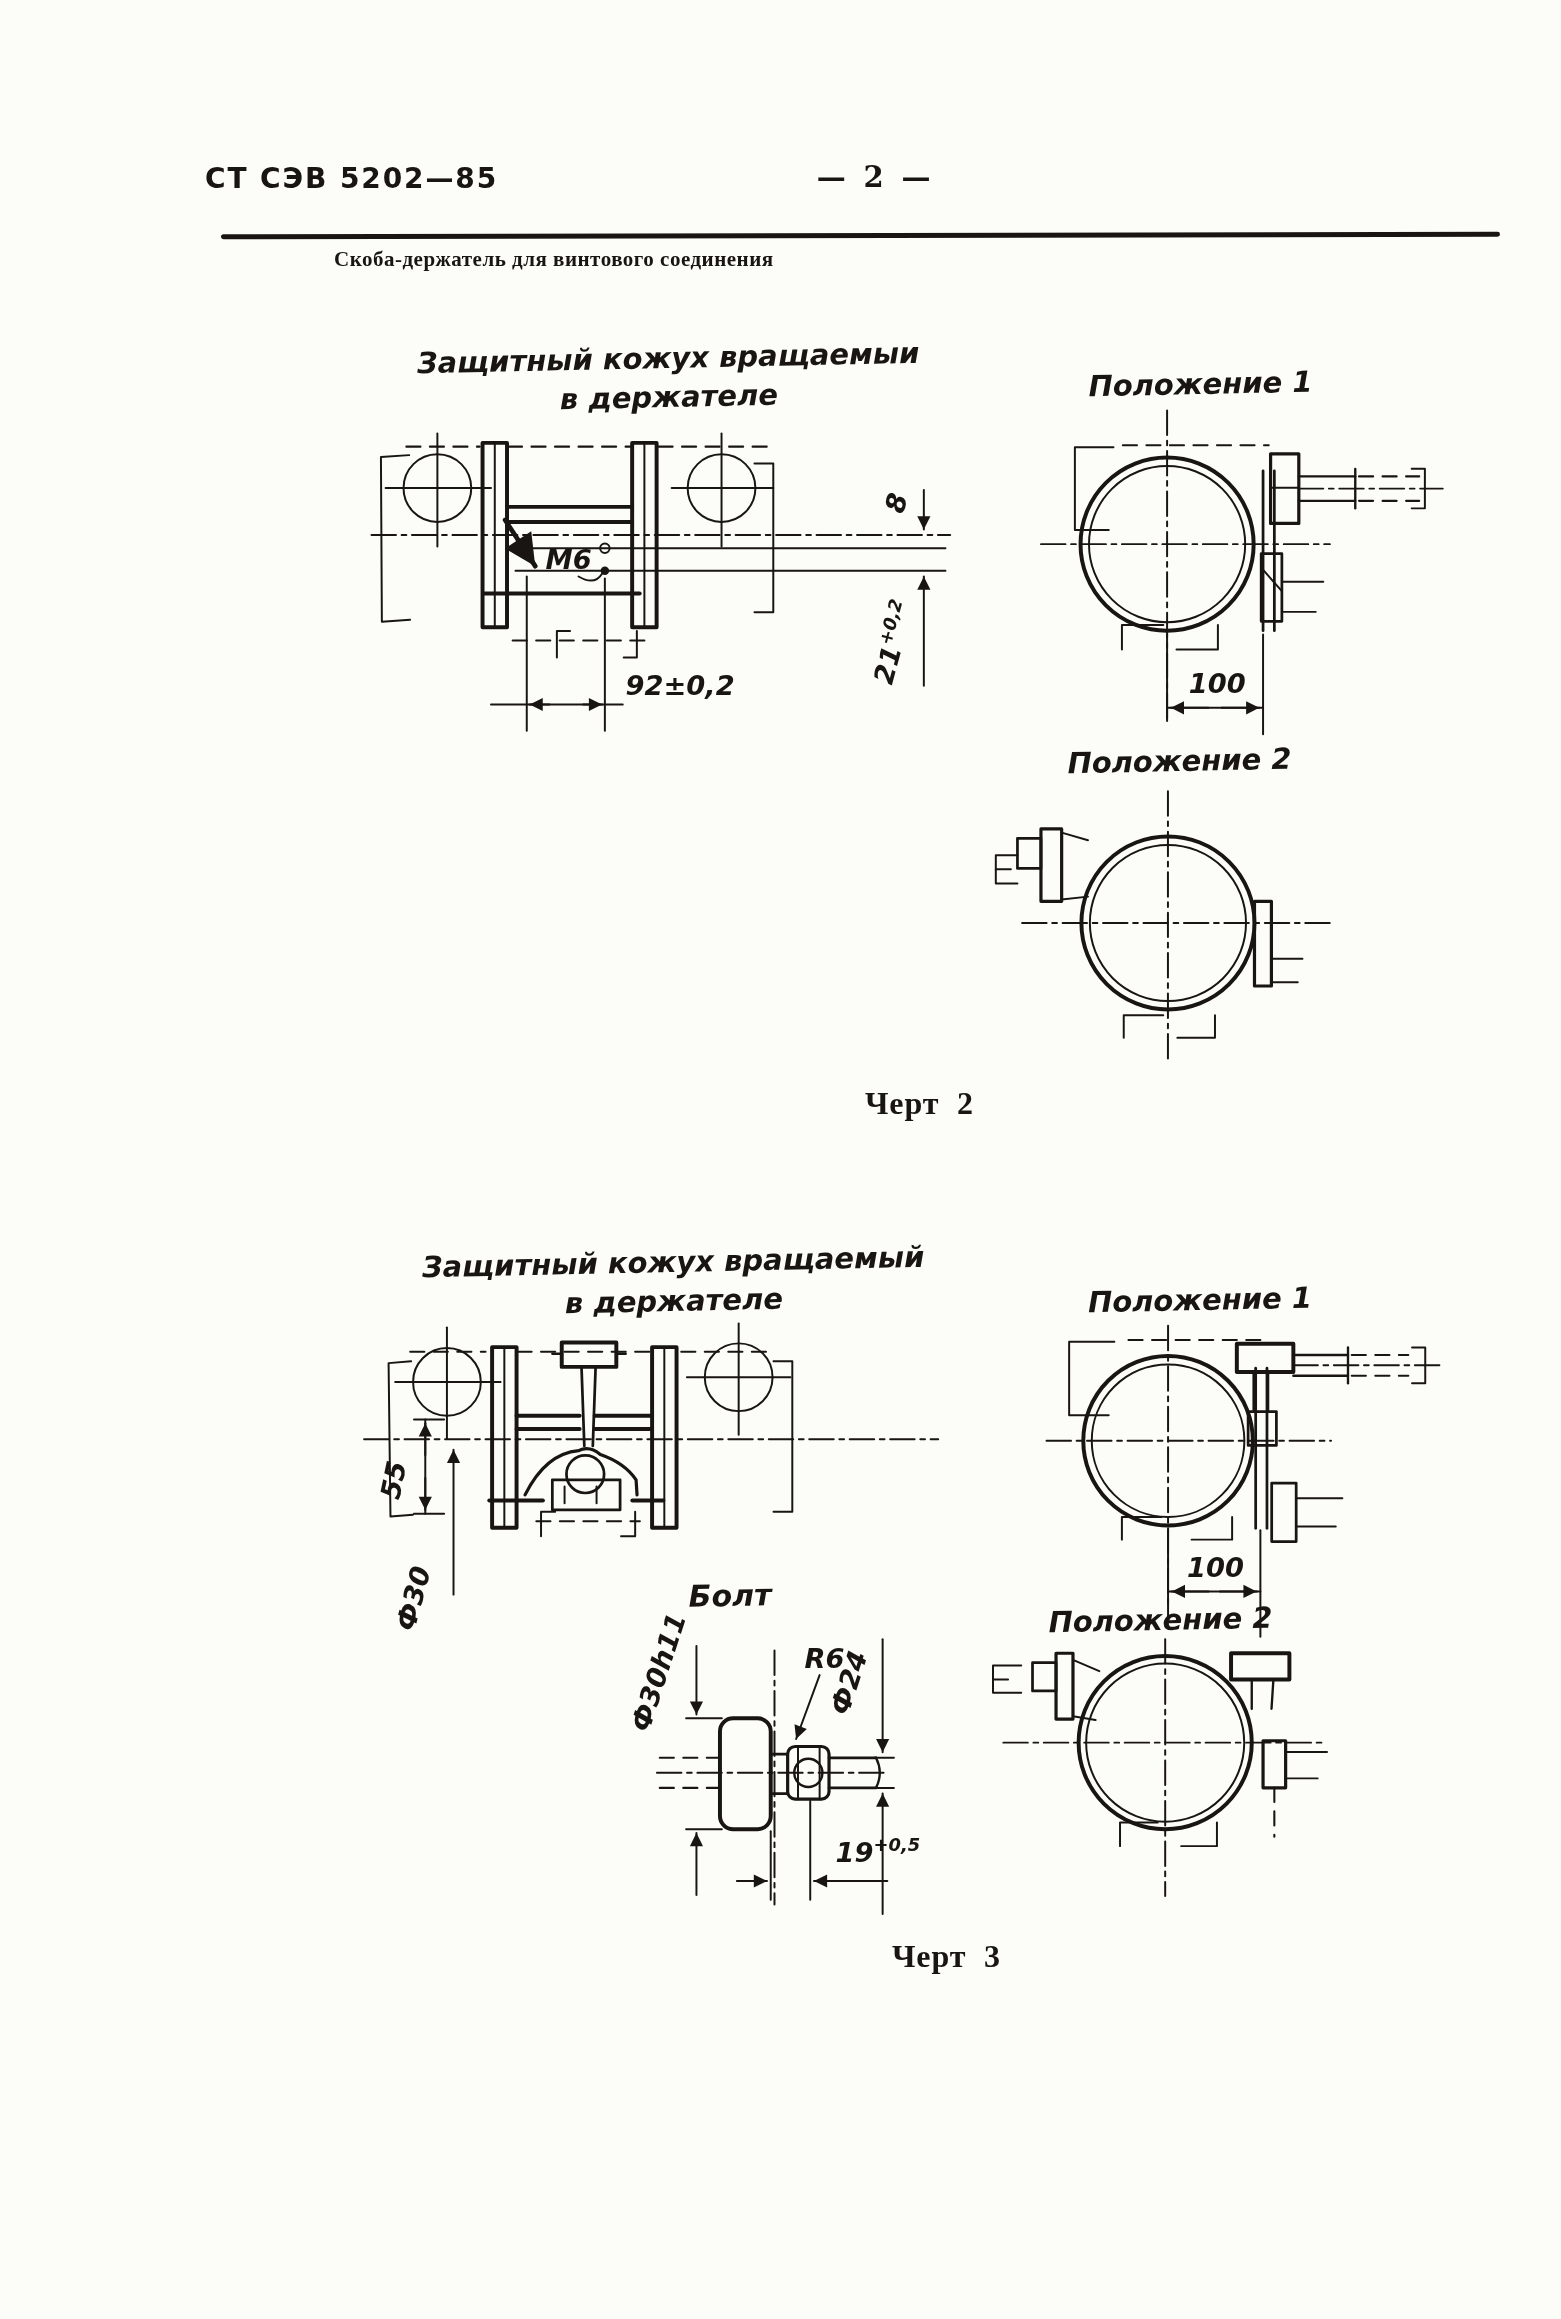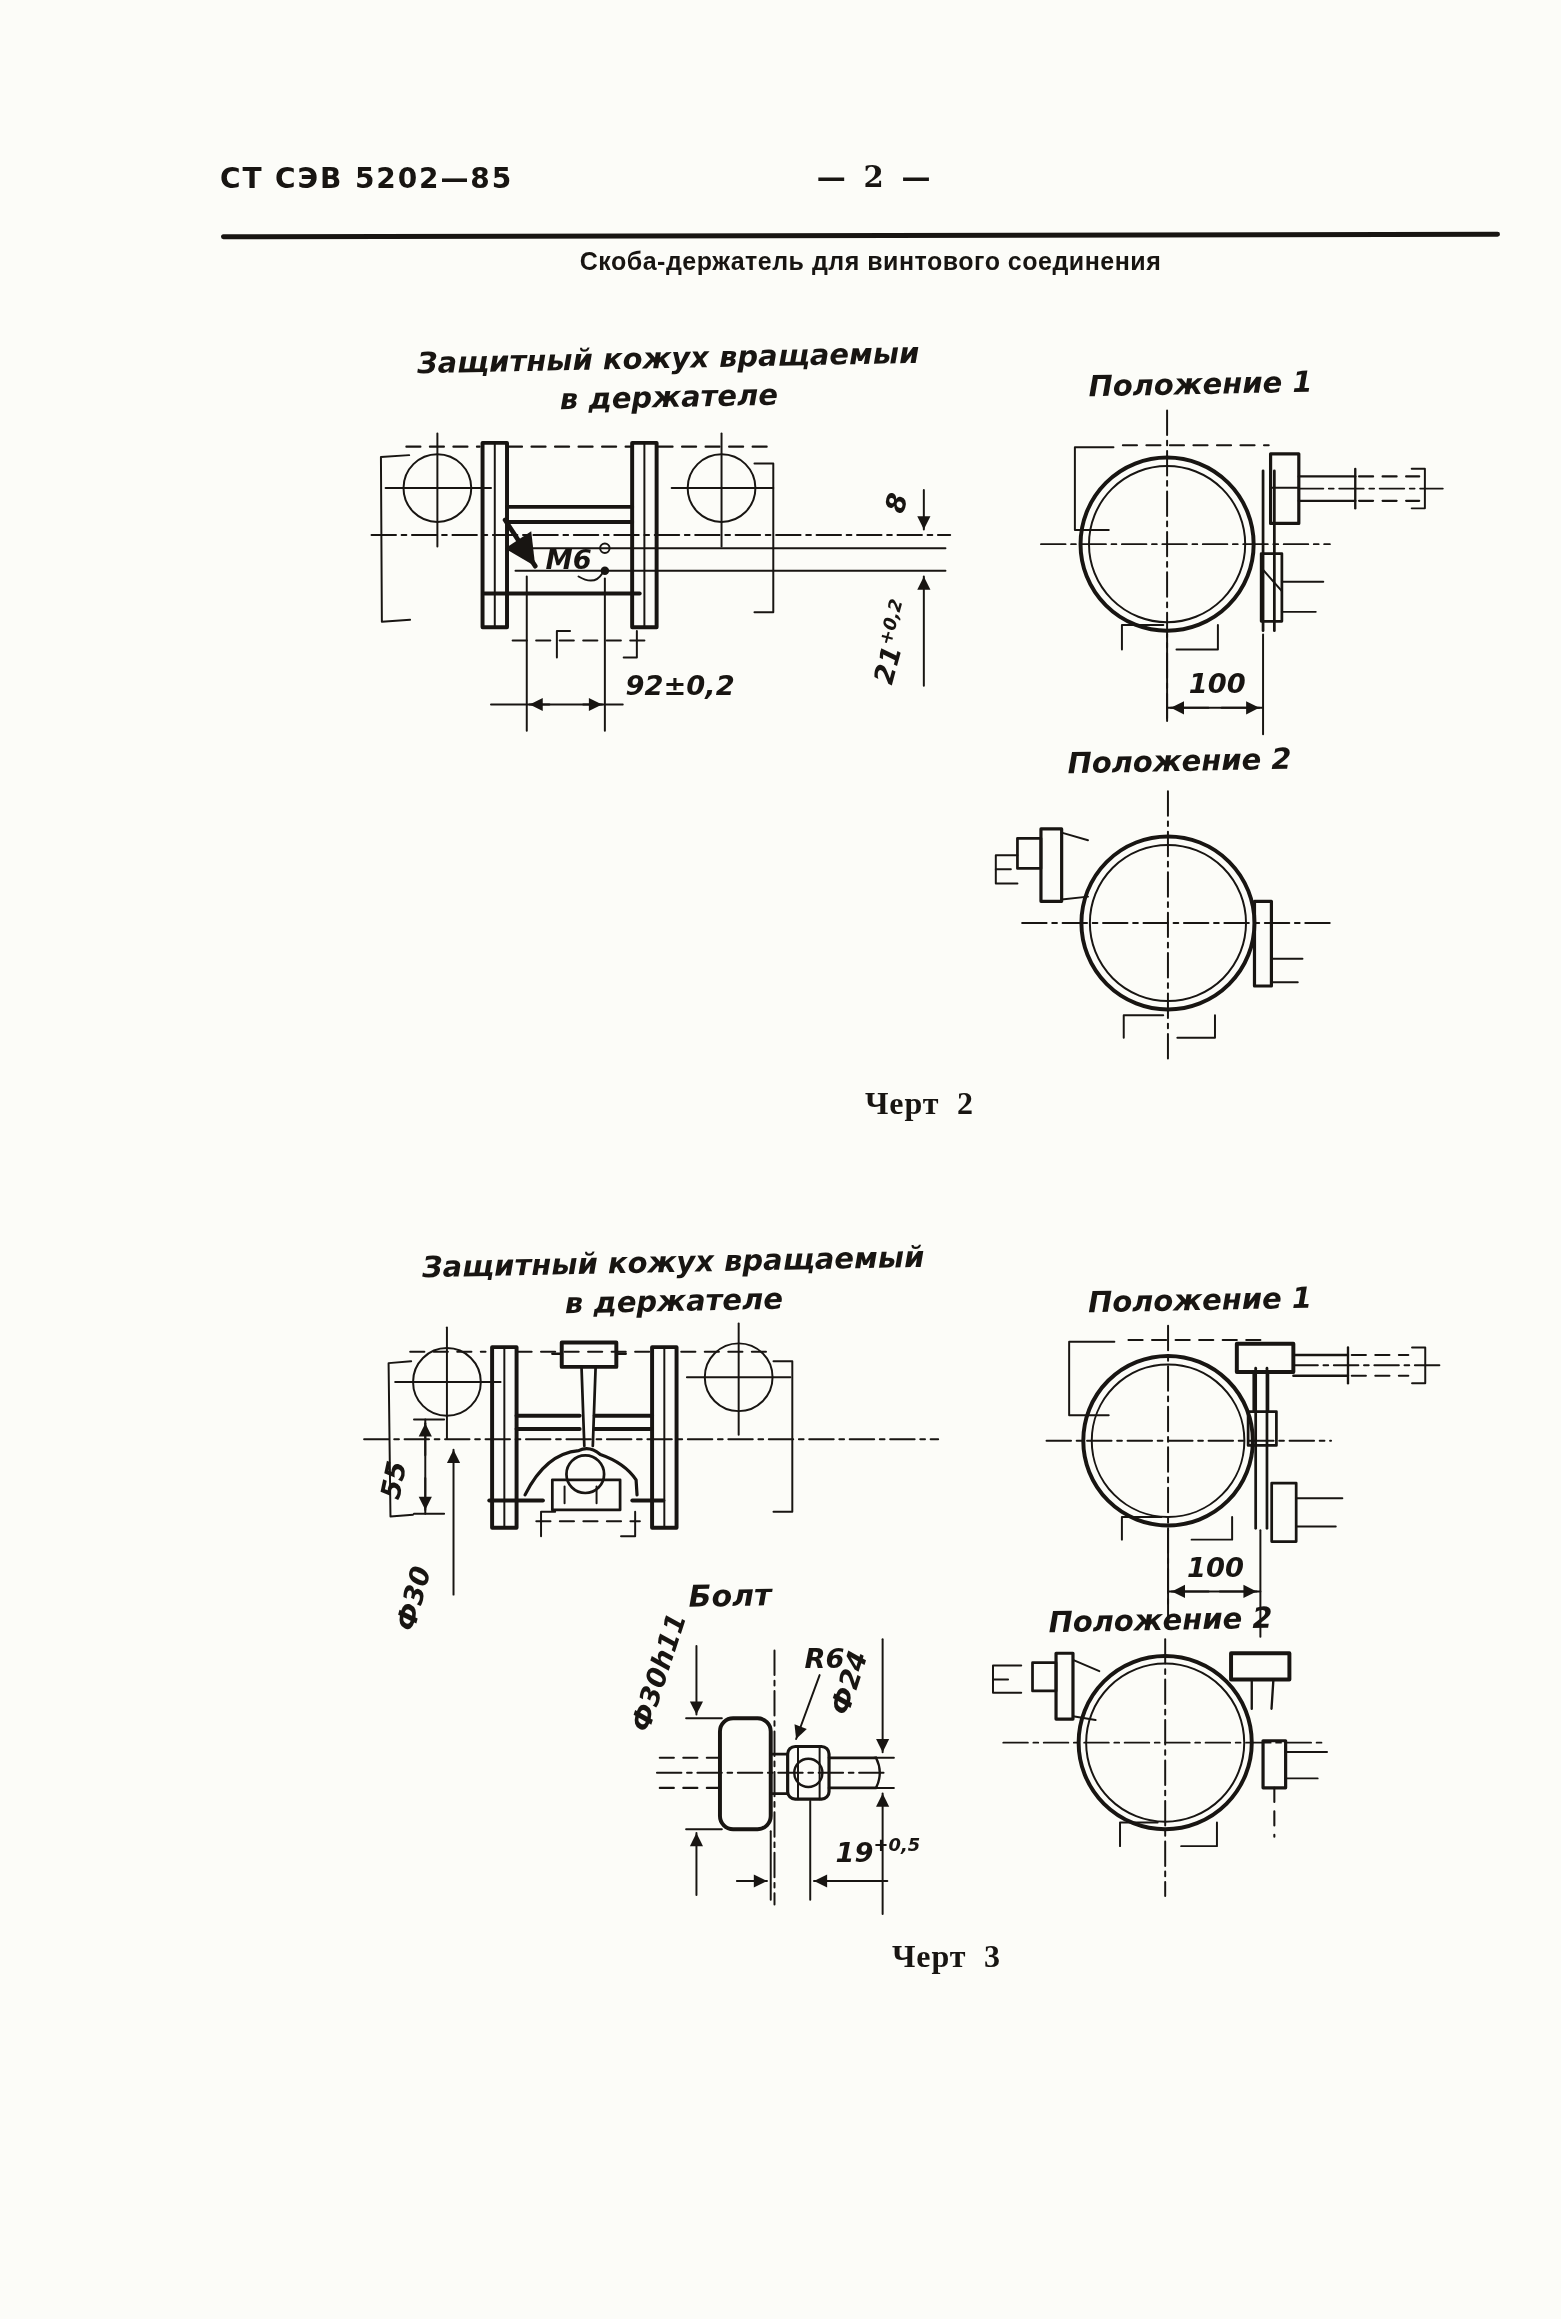--- a/index.html
+++ b/index.html
@@ -2,21 +2,21 @@
 <html style="font-size:15px"><head>
 <meta charset="utf-8">
 <style>
   html,body{margin:0;padding:0;background:#d9d9d4;}
   .page{position:relative;width:1561px;height:2319px;background:#fcfcf8;
         font-family:"DejaVu Sans",sans-serif;color:#181512;overflow:hidden;}
   .abs{position:absolute;}
   .hdr{font-weight:bold;font-size:28px;letter-spacing:1.9px;font-family:"DejaVu Sans",sans-serif;}
   .pagenum{font-weight:bold;font-size:29px;font-family:"DejaVu Serif",serif;text-align:center;letter-spacing:3.8px;}
   .rule{background:#181512;border-radius:2.8px;height:4.7px;transform:rotate(-0.12deg);}
-  .title{font-family:Liberation Sans, sans-serif;font-weight:bold;font-size:25px;text-align:center;letter-spacing:0.5px;}
+  .title{font-family:Liberation Serif, serif;font-weight:bold;font-size:21px;letter-spacing:0.5px;}
   .caption{font-family:"Liberation Serif",serif;font-weight:bold;font-size:32px;text-align:right;letter-spacing:0.9px;}
   .hand{font-style:italic;font-weight:bold;text-align:center;transform:rotate(-1.2deg);}
   .lbl31{font-size:29px;line-height:39px;}
   .lbl32{font-size:30px;}
   svg.dwg{position:absolute;overflow:visible;}
   .s{stroke:#181512;fill:none;stroke-linecap:round;stroke-linejoin:round;}
   .w5{stroke-width:5;}
   .w4{stroke-width:4.2;}
   .w35{stroke-width:3.4;}
   .w3{stroke-width:2.9;}
@@ -34,21 +34,21 @@
 <svg width="0" height="0" style="position:absolute">
   <defs>
     <marker id="arr" viewBox="0 0 12 12" refX="11" refY="6" markerWidth="8" markerHeight="8" orient="auto">
       <path d="M1,1 L11,6 L1,11 z" fill="#181512"></path>
     </marker>
   </defs>
 </svg>
 
 <div class="page">
 
-  <div class="abs hdr" style="left:220px;top:162px;">СТ СЭВ 5202—85</div>
+  <div class="abs hdr" style="left:205px;top:162px;">СТ СЭВ 5202—85</div>
   <div class="abs pagenum" style="left:805px;top:160px;width:141px;">— 2 —</div>
   <div class="abs rule" style="left:221px;top:233px;width:1279px;"></div>
 
   <div class="abs title" style="left:334px;top:247px;width:1073px;">Скоба-держатель для винтового соединения</div>
 
   <div class="abs hand lbl31" style="left:367px;top:339px;width:603px;">
     <div>Защитный кожух вращаемыи</div>
     <div>в держателе</div>
   </div>
 

